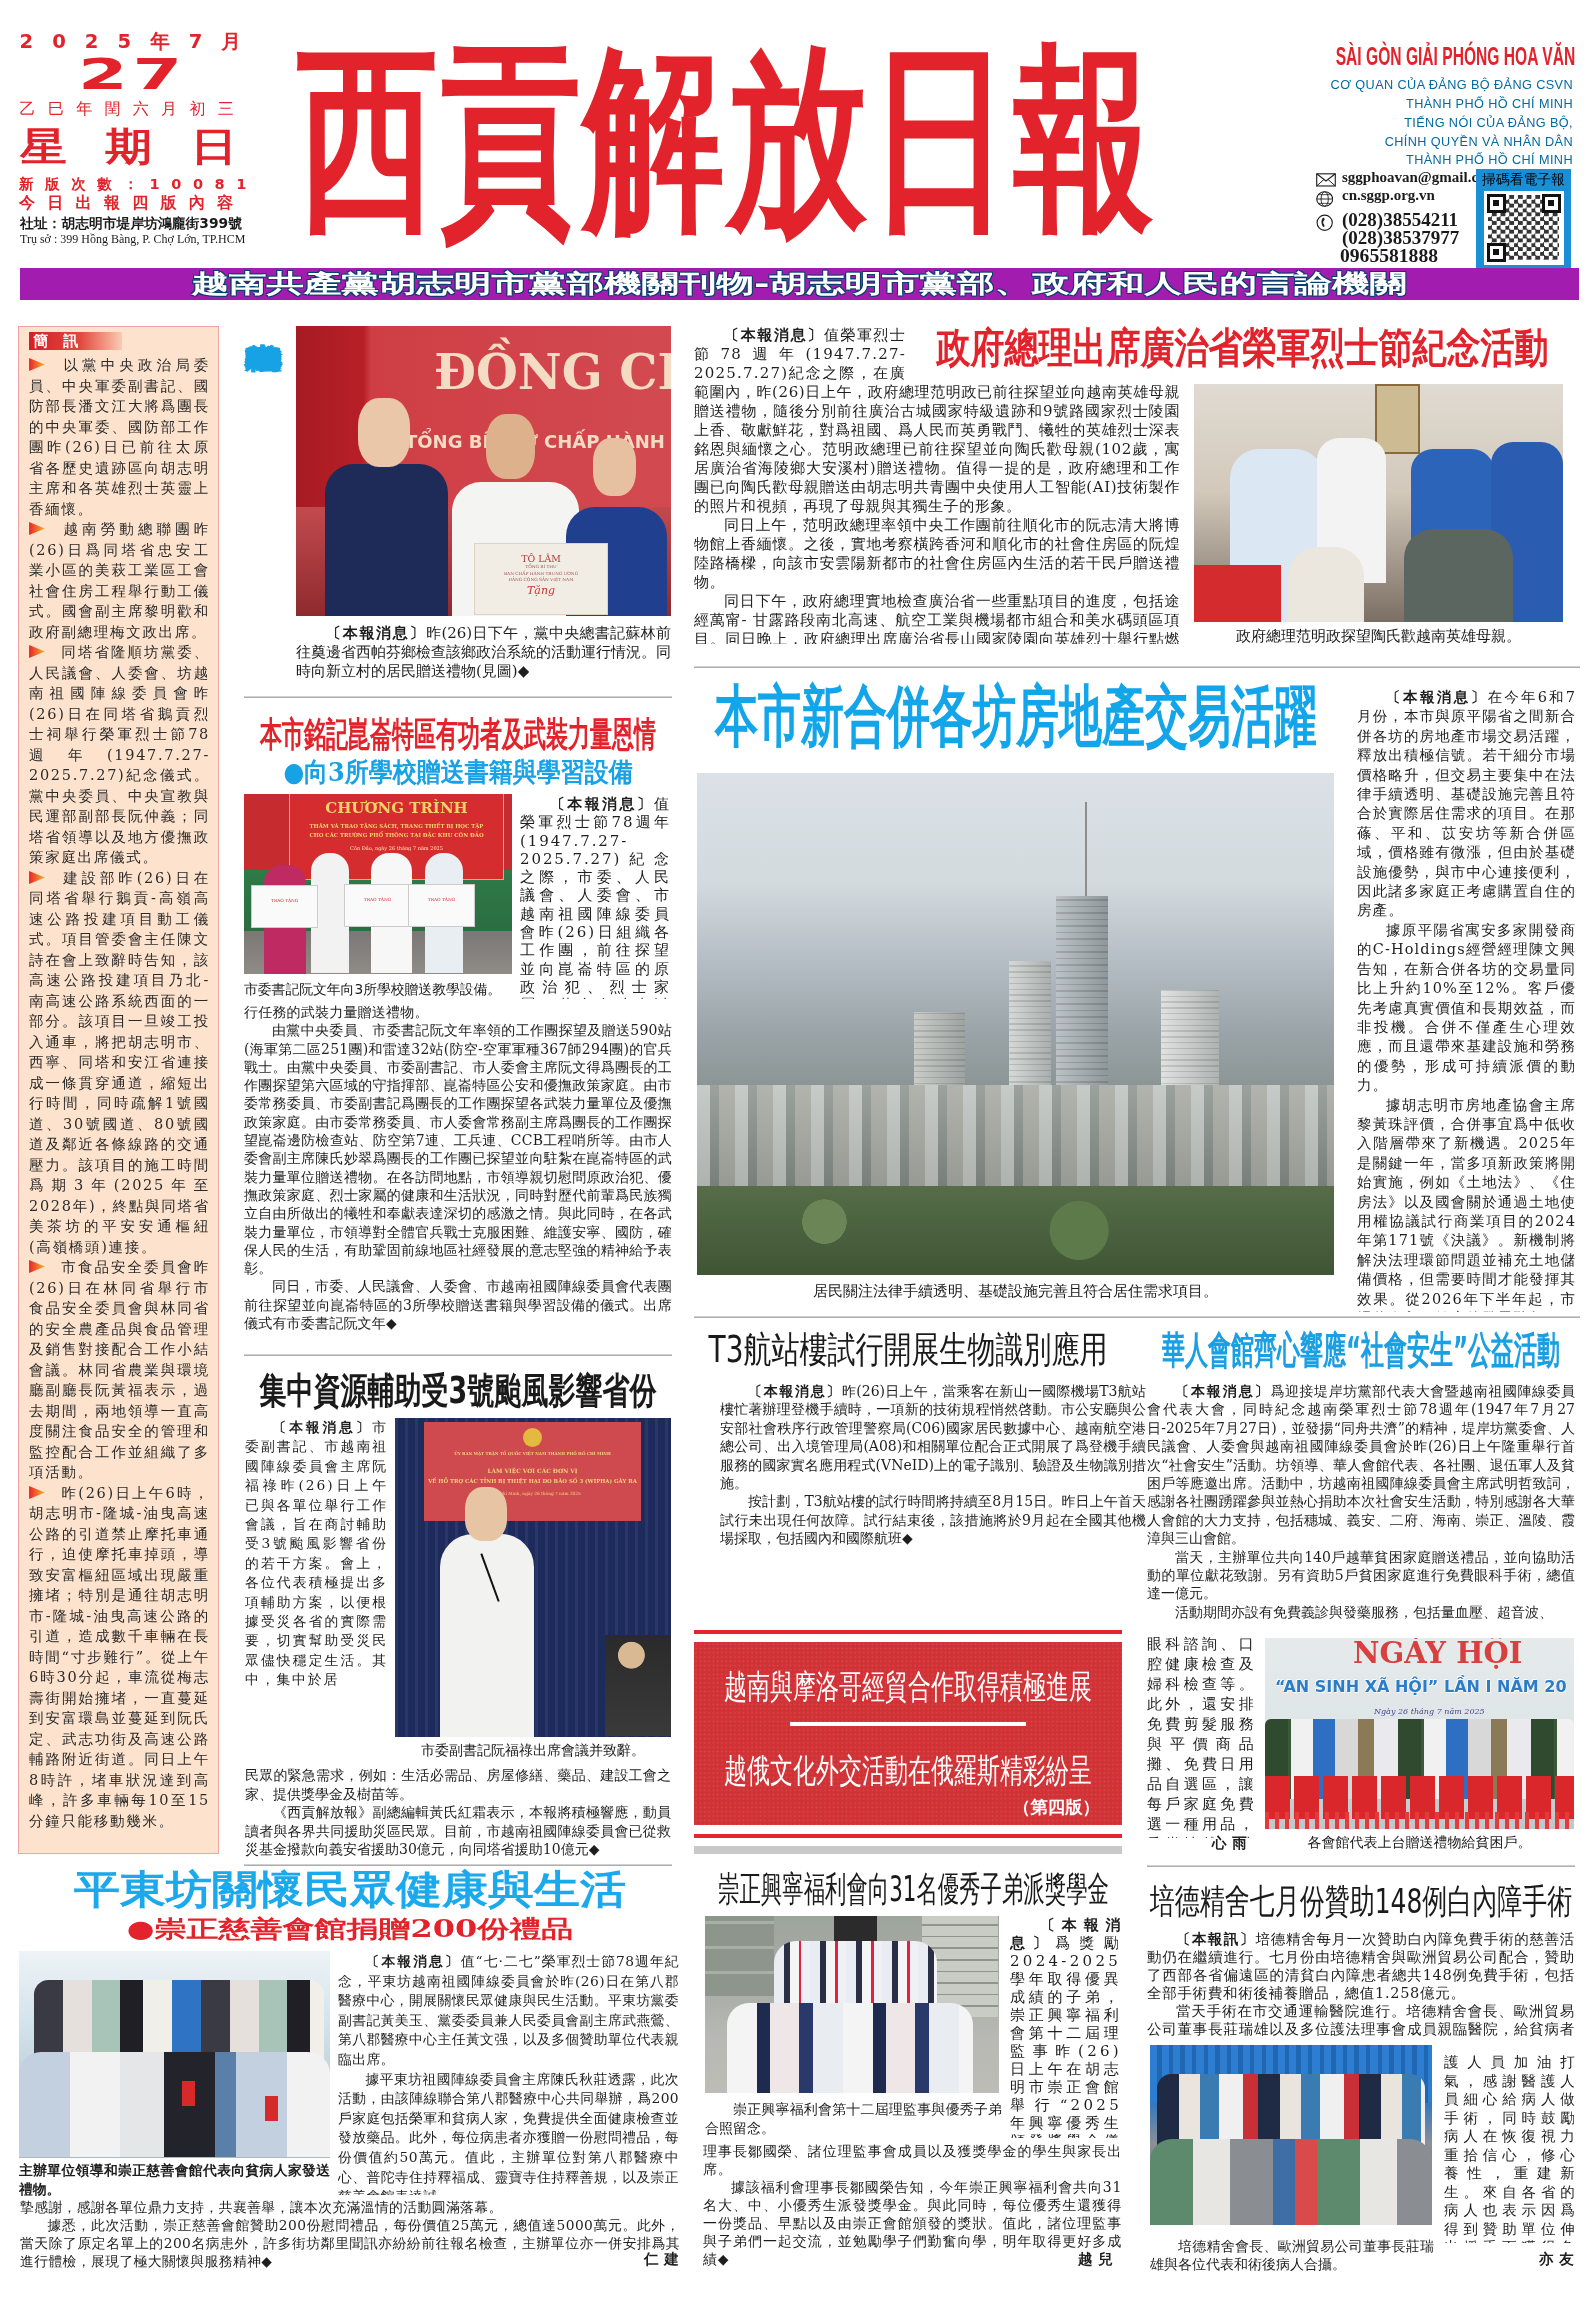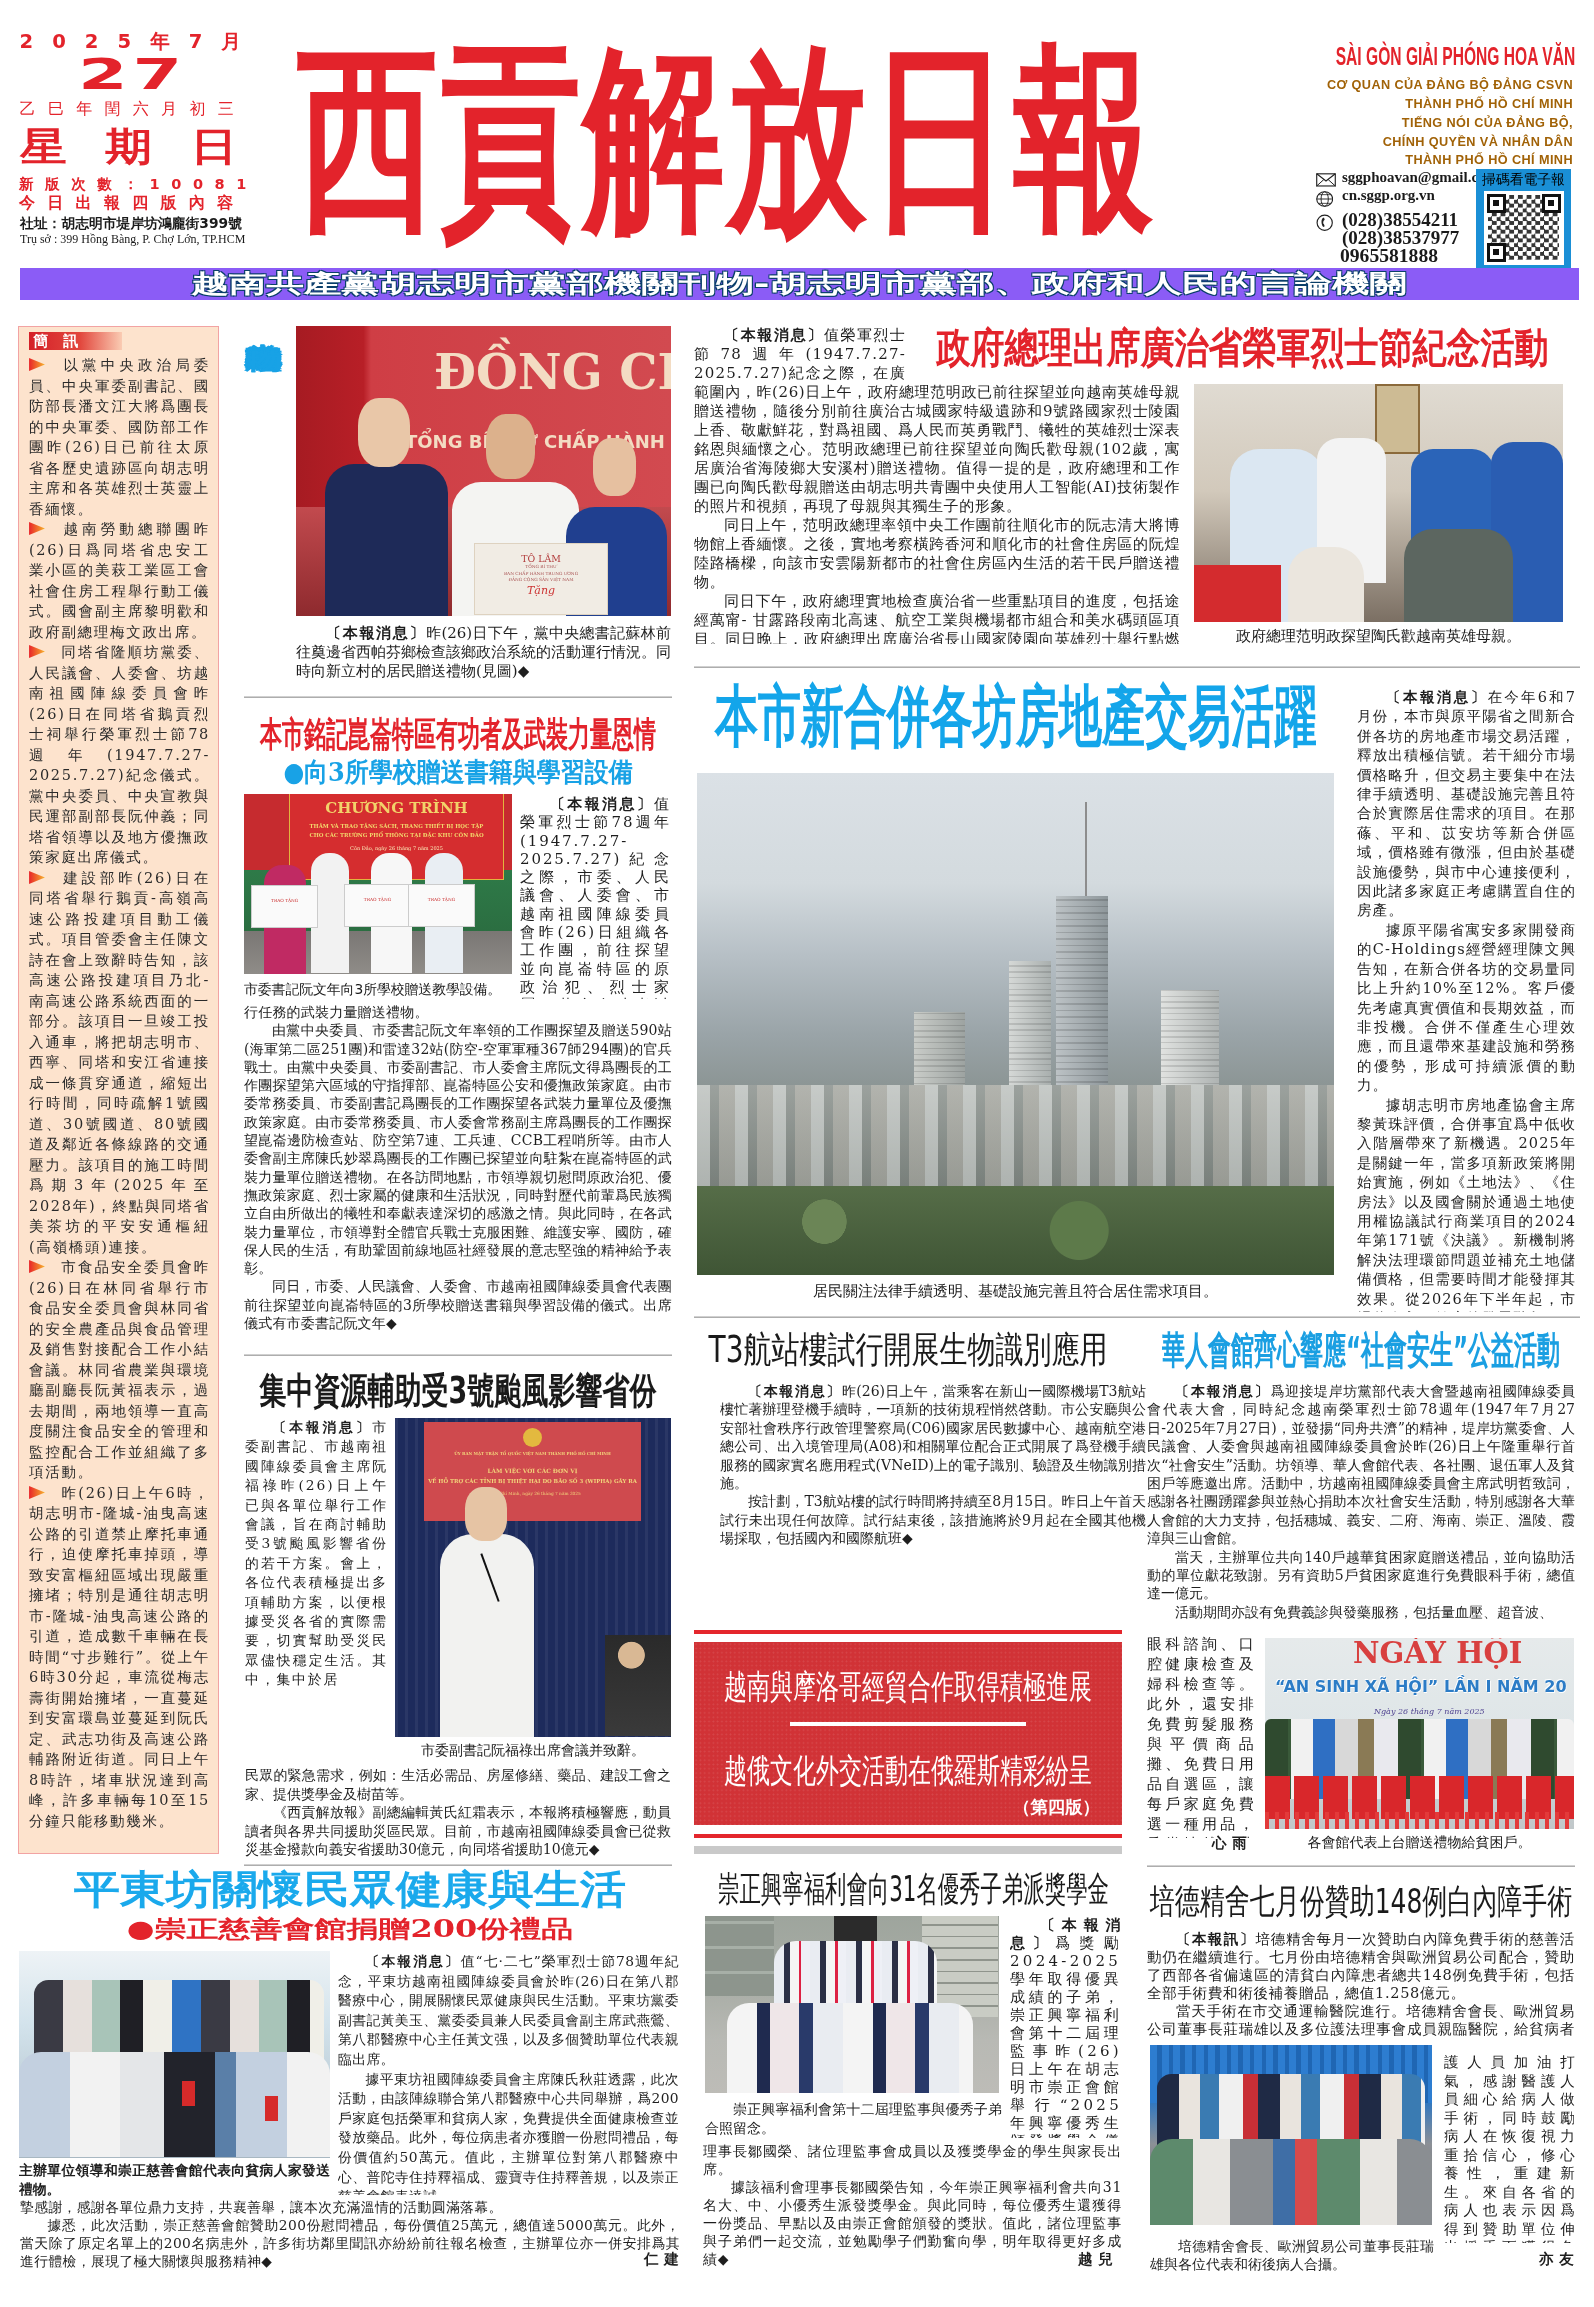--- a/index.html
+++ b/index.html
@@ -2,25 +2,25 @@
 <html style="font-size:11.6px"><head>
 <meta charset="utf-8">
 <style>
 *{box-sizing:border-box;}
 html,body{margin:0;padding:0;background:#fff;}
 #page{position:relative;width:1595px;height:2307px;overflow:hidden;background:#fff;font-family:"DejaVu Serif","Liberation Serif",serif;color:#1f1f1f;padding-left:35px;}
 .a{position:absolute;font-weight:bold;}
 .nw{white-space:nowrap;}
 
 .dt{position:absolute;white-space:nowrap;font-family:"DejaVu Sans","Liberation Sans",sans-serif;color:#e3232b;line-height:1;}
-.vnsub{position:absolute;right:22px;white-space:nowrap;font-family:"Liberation Sans","DejaVu Sans",sans-serif;font-weight:bold;font-size:12.7px;letter-spacing:0.4px;line-height:16px;color:#a16207;}
+.vnsub{position:absolute;right:22px;white-space:nowrap;font-family:"Liberation Sans","DejaVu Sans",sans-serif;font-weight:normal;font-size:12.7px;letter-spacing:0.4px;line-height:16px;color:#0369a1;}
 .contact{position:absolute;left:1342px;white-space:nowrap;font-family:"Liberation Serif","DejaVu Serif",serif;font-weight:bold;color:#1a1a1a;line-height:1;}
 .icon{position:absolute;display:block;}
 
-.banner{position:absolute;left:20px;top:268px;width:1559px;height:32px;background:#8b5cf6;text-align:center;line-height:32px;overflow:hidden;}
+.banner{position:absolute;left:20px;top:268px;width:1559px;height:32px;background:#a21caf;text-align:center;line-height:32px;overflow:hidden;}
 .banner span{display:inline-block;font-family:"DejaVu Sans","Liberation Sans",sans-serif;font-weight:bold;font-size:25px;color:#fff;transform:scaleX(1.5);transform-origin:50% 50%;text-shadow:0.7px 0.7px 0 #0a3f6a,-0.7px -0.7px 0 #0a3f6a,0.7px -0.7px 0 #0a3f6a,-0.7px 0.7px 0 #0a3f6a;}
 
 .briefbox{position:absolute;left:18px;top:326px;width:201px;height:1528px;background:#fde3cd;border:1.1px solid #f2a3a3;}
 .brieftitle{position:absolute;left:29px;top:332px;width:93px;height:18px;background:linear-gradient(90deg,#d41f28 0%,#e2473d 55%,rgba(244,160,130,.35) 100%);color:#fff;font-weight:bold;font-size:15px;line-height:18px;padding-left:4.3px;font-family:"DejaVu Serif",serif;}
 .brieflist{position:absolute;left:29px;top:355px;width:181px;height:1493px;overflow:hidden;font-size:14.5px;letter-spacing:1.7px;line-height:20.5px;text-align:justify;color:#2a2a2a;font-family:"DejaVu Serif","Liberation Serif",serif;}
 .brief-item{margin:0;}
 .arrow{display:inline-block;width:32px;height:13px;vertical-align:-1.4px;}
 
 .hl{position:absolute;white-space:nowrap;text-align:center;line-height:1;font-family:"DejaVu Sans","Liberation Sans",sans-serif;font-weight:bold;transform-origin:50% 0;}
 .vhl{position:absolute;left:245px;top:326px;writing-mode:vertical-rl;text-orientation:upright;font-family:"DejaVu Sans","Liberation Sans",sans-serif;font-weight:bold;font-size:22px;line-height:22px;letter-spacing:0.4px;color:#18a2e6;transform:scaleX(1.7);transform-origin:0 0;white-space:nowrap;}

